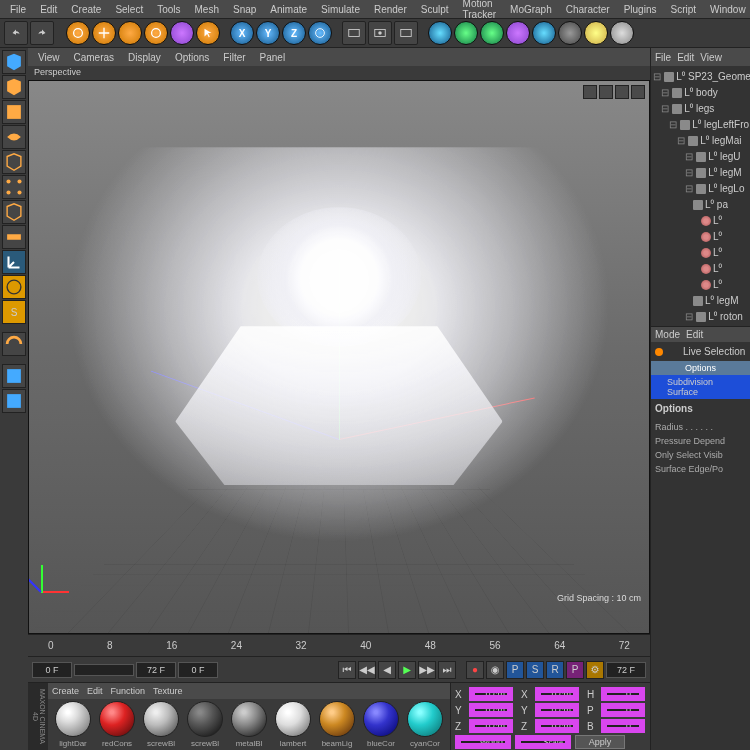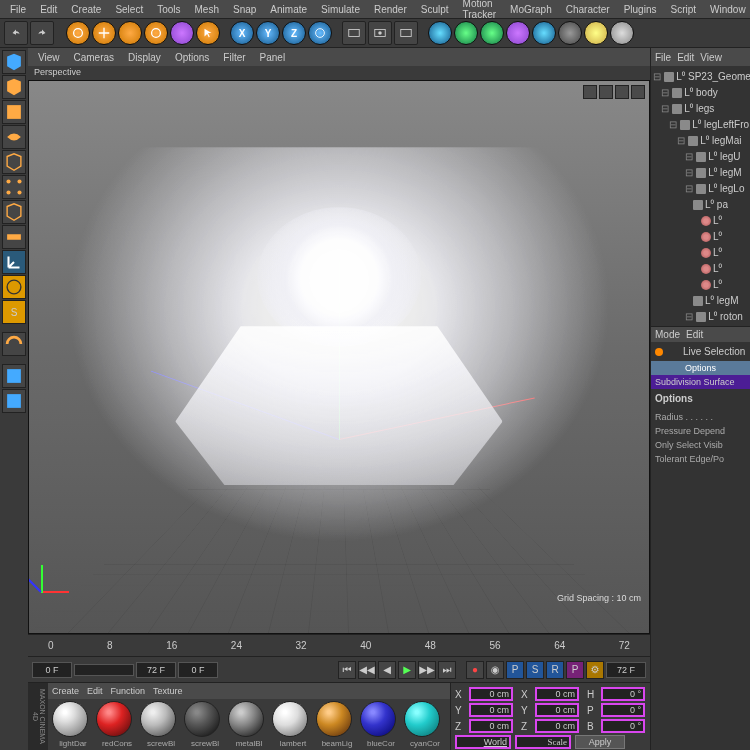--- a/index.html
+++ b/index.html
@@ -34,40 +34,40 @@
 .ticks{height:22px;background:#3a3a3a;display:flex;align-items:center;font-size:9px;color:#999;padding:0 20px;justify-content:space-between;border-top:1px solid #222}
 .timeline{height:26px;background:#3a3a3a;display:flex;align-items:center;gap:2px;padding:2px 4px;border-top:1px solid #222}
 .tf{width:40px;height:16px;background:#222;border:1px solid #555;text-align:center;font-size:9px;color:#ccc}
 .playbtn{width:18px;height:18px;background:#454545;border:1px solid #222;display:flex;align-items:center;justify-content:center;cursor:pointer}
 .matbar{height:68px;background:#3a3a3a;border-top:1px solid #222;display:flex}
 .matlogo{width:20px;background:#2a2a2a;writing-mode:vertical-rl;text-align:center;font-size:7px;color:#888;padding:4px 2px}
 .matpanel{flex:1;display:flex;flex-direction:column}
 .matmenu{height:16px;display:flex;align-items:center;padding:0 4px;gap:8px;background:#4a4a4a}
 .matmenu span{font-size:9px;cursor:pointer}
 .matballs{flex:1;display:flex;align-items:center;gap:2px;padding:4px;overflow:hidden}
-.matball{width:42px;display:flex;flex-direction:column;align-items:flex-start;gap:2px}
+.matball{width:42px;display:flex;flex-direction:column;align-items:center;gap:2px}
 .ball{width:36px;height:36px;border-radius:50%;border:1px solid #222}
 .matball .lbl{font-size:8px;color:#aaa;white-space:nowrap;overflow:hidden;width:42px;text-align:center}
 .coords{width:200px;background:#3a3a3a;padding:4px;font-size:9px;display:flex;flex-direction:column;gap:2px;border-left:1px solid #222}
 .crow{display:flex;gap:4px;align-items:center}
 .crow label{width:10px}
-.crow input{width:44px;height:14px;background:#222;border:2px solid #d946ef;color:#ccc;font-size:9px;text-align:right;padding:0 2px}
+.crow input{width:44px;height:14px;background:#222;border:6px solid #d946ef;color:#ccc;font-size:9px;text-align:right;padding:0 2px}
 .right{width:115px;background:#3a3a3a;display:flex;flex-direction:column;border-left:1px solid #222;overflow:hidden}
 .rmenu{height:18px;background:#4a4a4a;display:flex;align-items:center;padding:0 4px;gap:6px;font-size:9px}
 .tree{flex:0 0 260px;overflow:hidden;font-size:9px;padding:2px;background:#333}
 .tnode{padding:1px 0;white-space:nowrap;cursor:pointer}
 .ticon{display:inline-block;width:10px;height:10px;margin-right:2px;vertical-align:middle}
 .ticon.null{background:#8a8a8a;border-radius:1px}
 .ticon.joint{background:radial-gradient(circle,#d88 30%,#a55 100%);border-radius:50%}
 .attrs{flex:1;background:#333;border-top:1px solid #222;font-size:9px}
 .attrhead{background:#4a4a4a;padding:2px 4px;display:flex;gap:6px}
 .livesel{padding:4px;display:flex;align-items:center;gap:20px}
 .livesel .dot{width:8px;height:8px;background:#f80;border-radius:50%}
 .opttab{background:#5a7a9a;padding:2px 4px;text-align:center;color:#fff;font-size:9px}
-.optsub{background:#4c1d95;padding:2px 4px;font-size:9px}
+.optsub{background:#1d4ed8;padding:2px 16px;font-size:9px}
 .optlist{padding:4px}
 .optitem{padding:2px 0;font-size:9px;color:#aaa}
 .viewportcorner{position:absolute;right:4px;top:4px;display:flex;gap:2px}
 .vcbtn{width:14px;height:14px;background:#4a4a4a;border:1px solid #222;cursor:pointer}
 </style>
 </head>
 <body>
 
 <div class="menubar" id="menubar">
     <span>File</span>
@@ -416,17 +416,17 @@
           <span class="dot"></span>
           <span>Live Selection</span>
         </div>
       <div class="opttab">Options</div>
       <div class="optsub">Subdivision Surface</div>
       <div style="padding:4px 4px 2px;font-weight:bold">Options</div>
       <div class="optlist" id="optlist">
           <div class="optitem">Radius . . . . . .</div>
           <div class="optitem">Pressure Depend</div>
           <div class="optitem">Only Select Visib</div>
-          <div class="optitem">Tolerant Edge/Po</div>
+          <div class="optitem">Surface Edge/Po</div>
         </div>
     </div>
   </div>
 </div>
 
 </body></html>

